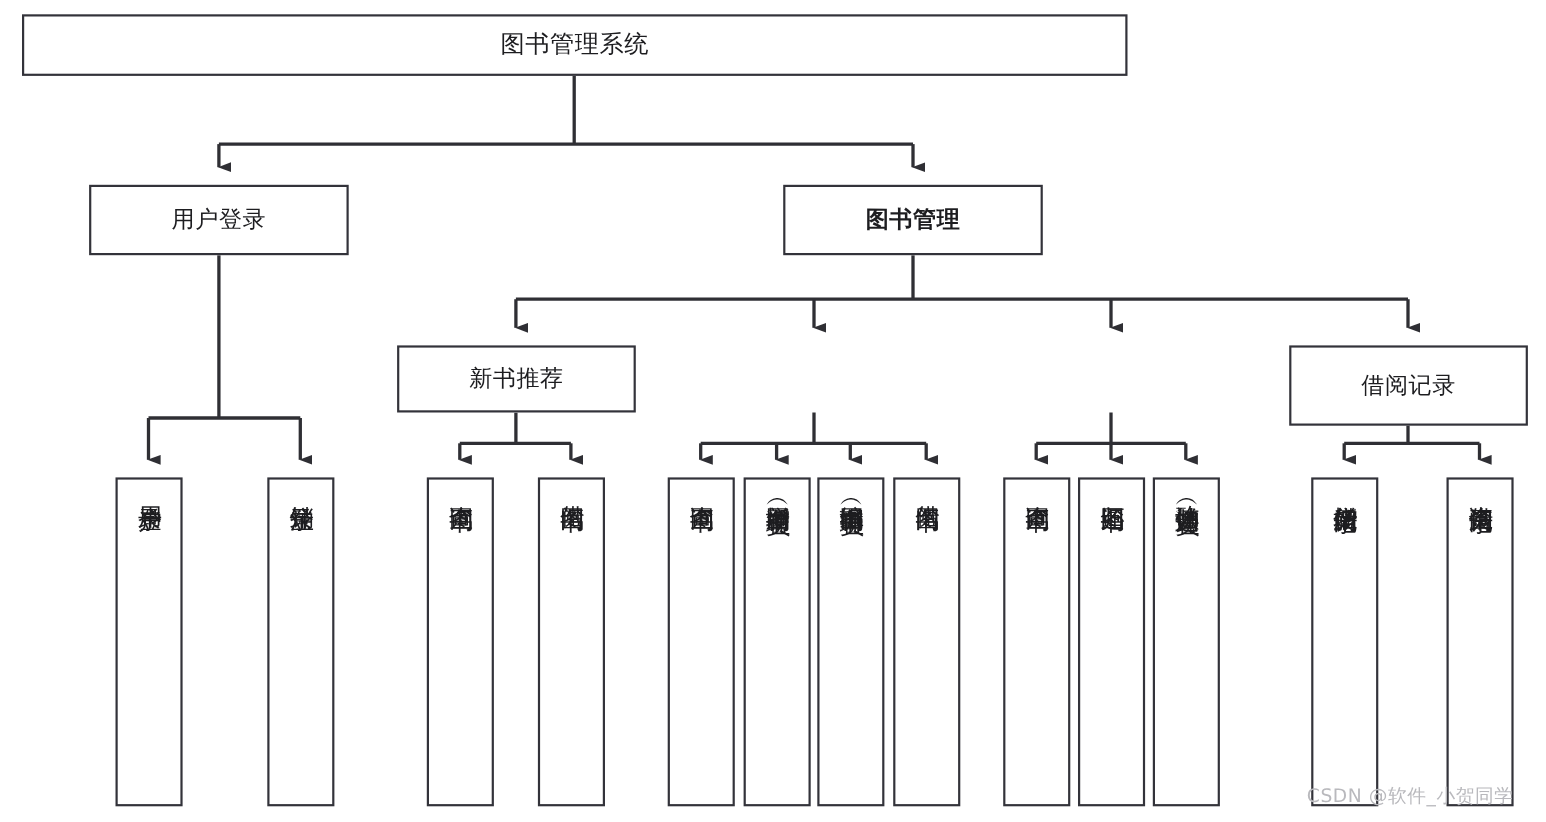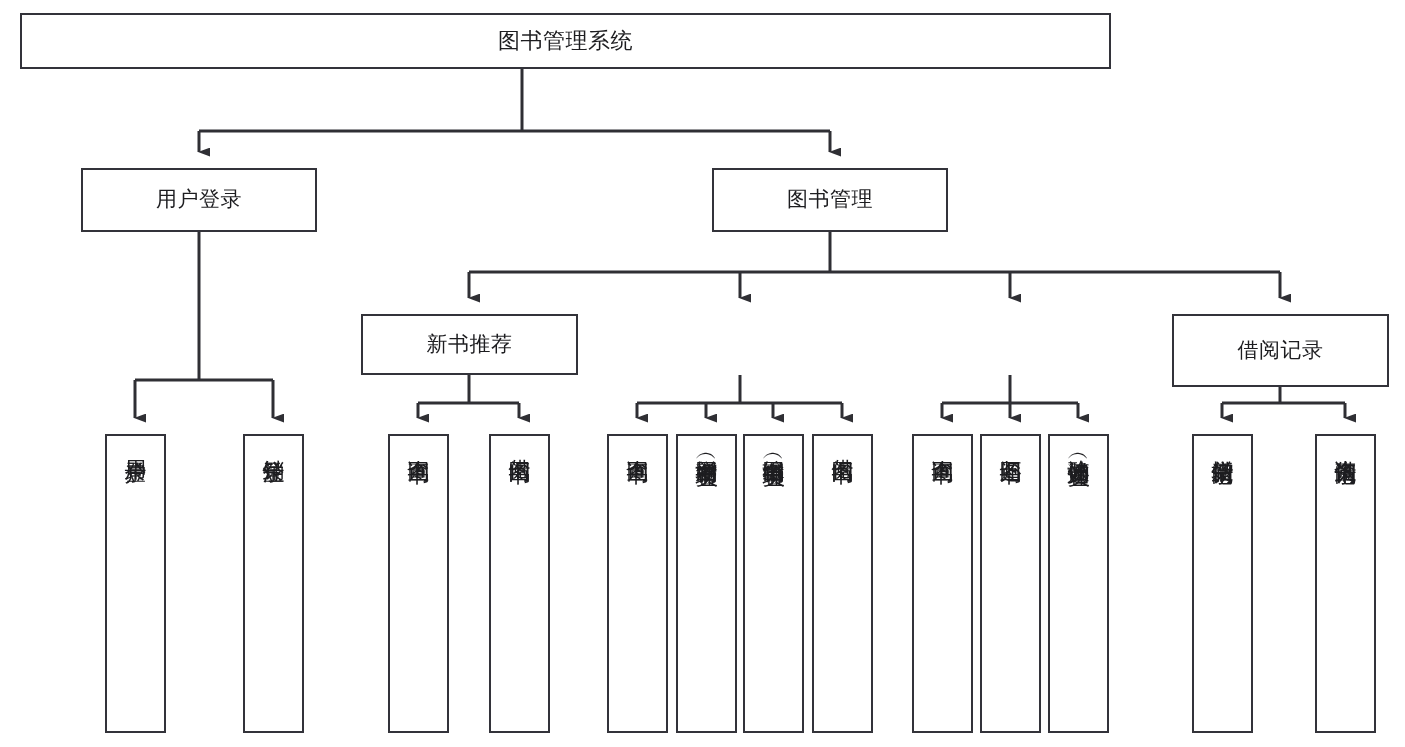--- a/index.html
+++ b/index.html
@@ -118,28 +118,28 @@
       <path d="M 1010 403 L 1010 418" marker-end="url(#arrowhead)"></path>
       <path d="M 1078 403 L 1078 418" marker-end="url(#arrowhead)"></path>
 
       <path d="M 1280 375 L 1280 403"></path>
       <path d="M 1222 403 L 1345 403"></path>
       <path d="M 1222 403 L 1222 418" marker-end="url(#arrowhead)"></path>
       <path d="M 1345 403 L 1345 418" marker-end="url(#arrowhead)"></path>
     </g>
   </svg>
 
-  <div class="node horizontal root" id="node-root" style="left: 20px; top: 13px; width: 1091px; height: 56px;">
+  <div class="node horizontal root" id="node-root" style="left: 20px; top: 13px; width: 1005px; height: 56px;">
     <span class="node-label">图书管理系统</span>
   </div>
 
   <div class="node horizontal" id="node-user-login" style="left: 81px; top: 168px; width: 236px; height: 64px;">
     <span class="node-label">用户登录</span>
   </div>
-  <div class="node horizontal" id="node-book-management" style="left: 712px; top: 168px; width: 236px; height: 64px;">
+  <div class="node horizontal" id="node-book-management" style="left: 712px; top: 168px; width: 236px; height: 64px; font-weight: bold;">
     <span class="node-label">图书管理</span>
   </div>
 
   <div class="node horizontal" id="node-new-book-recommend" style="left: 361px; top: 314px; width: 217px; height: 61px;">
     <span class="node-label">新书推荐</span>
   </div>
   <div class="node horizontal" id="node-borrow-records" style="left: 1172px; top: 314px; width: 217px; height: 73px;">
     <span class="node-label">借阅记录</span>
   </div>
 
@@ -176,13 +176,14 @@
   <div class="node vertical" id="node-leaf-confirm-return" style="left: 1048px; top: 434px; width: 61px; height: 299px;">
     <span class="node-label">确认归还（管理员）</span>
   </div>
   <div class="node vertical" id="node-leaf-add-record" style="left: 1192px; top: 434px; width: 61px; height: 299px;">
     <span class="node-label">新增借阅记录</span>
   </div>
   <div class="node vertical" id="node-leaf-query-record" style="left: 1315px; top: 434px; width: 61px; height: 299px;">
     <span class="node-label">查询借阅记录</span>
   </div>
 
+  <div class="watermark">CSDN @软件_小贺同学</div>
 </div>
 
 </body></html>

